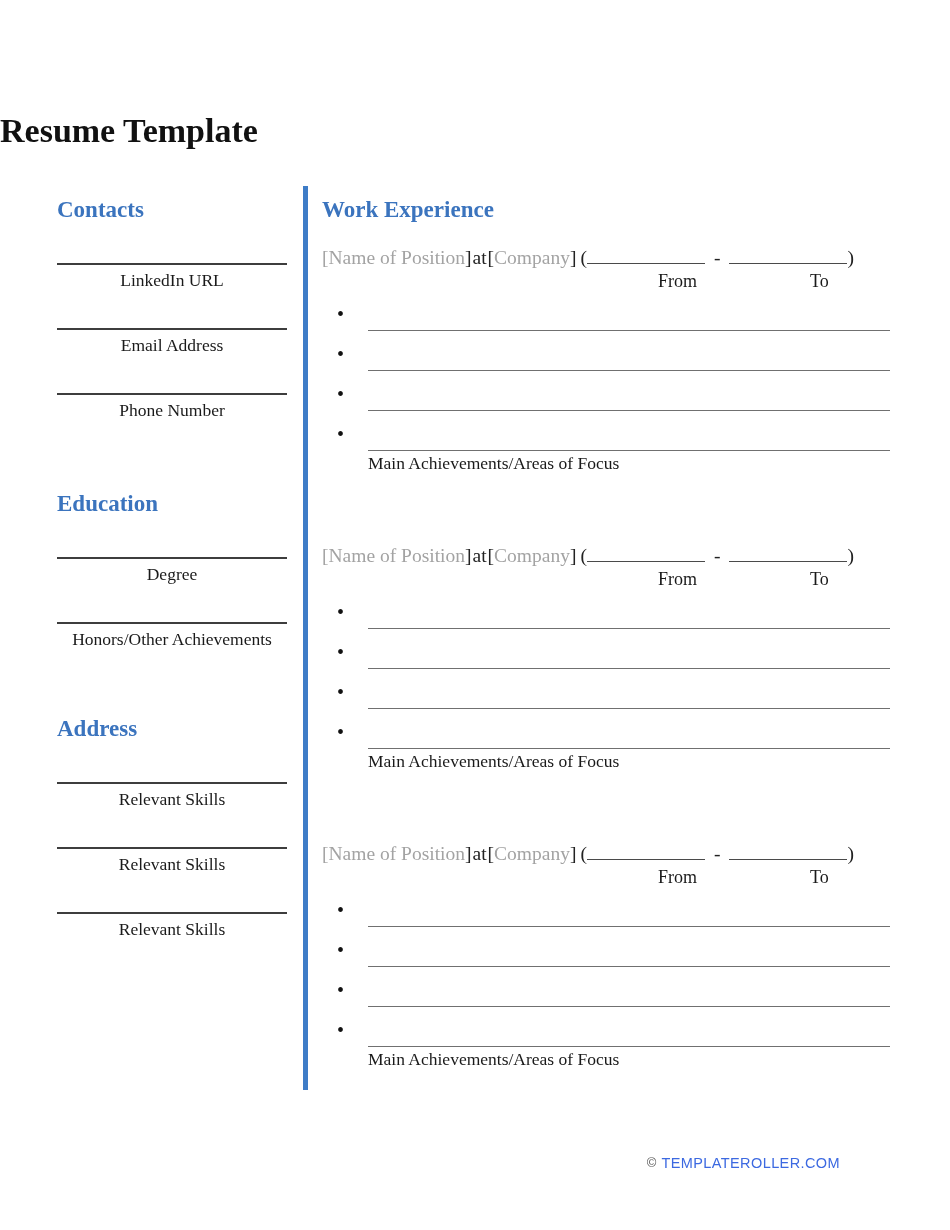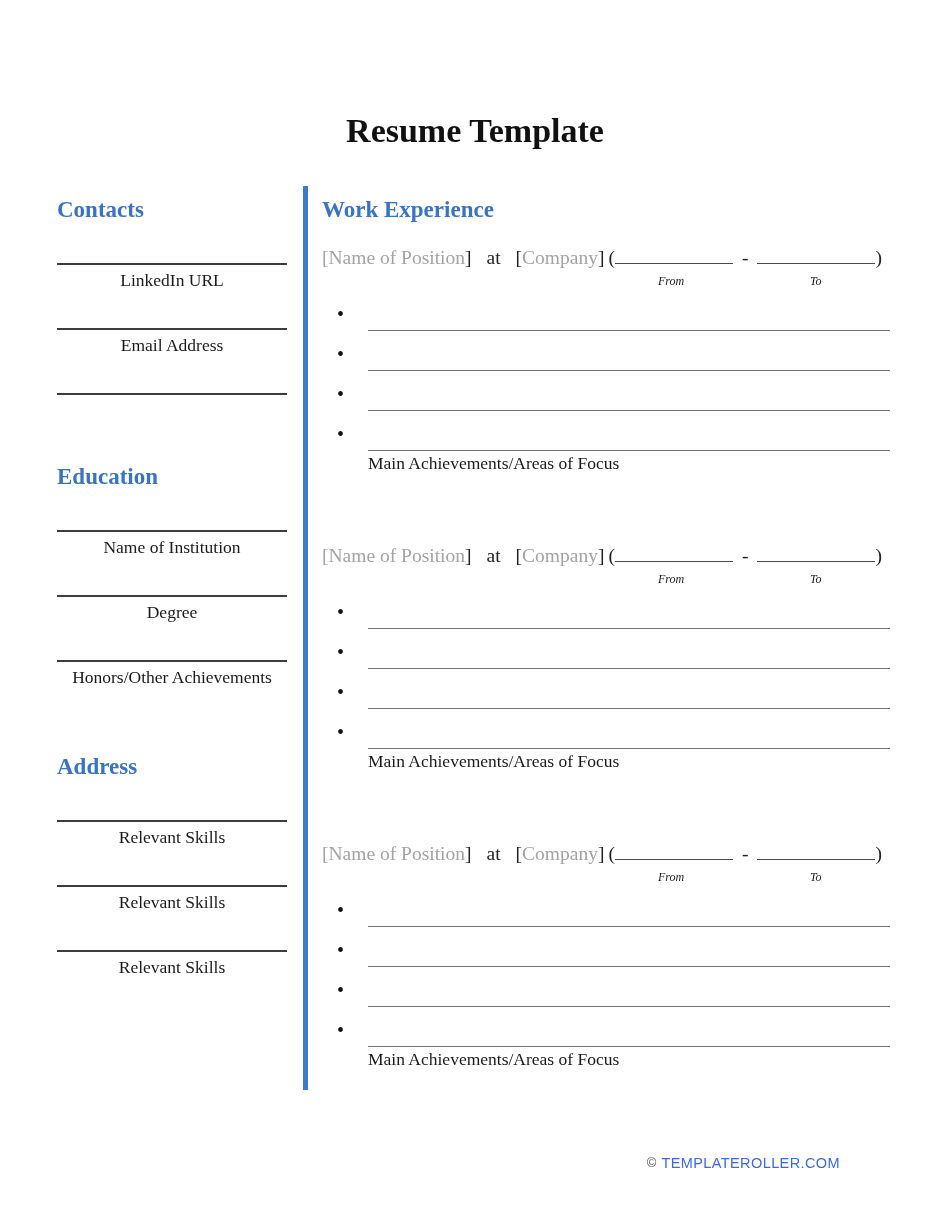--- a/index.html
+++ b/index.html
@@ -9,21 +9,20 @@
     width: 950px;
     height: 1230px;
     background: #ffffff;
     font-family: "Liberation Serif", serif;
     color: #1a1a1a;
     overflow: hidden;
   }
   .doc-title {
     position: absolute;
     top: 112px; left: 0; right: 0;
-    text-align: center;
     font-size: 34px;
     font-weight: bold;
     color: #111111;
   }
   
   .left-col {
     position: absolute;
     left: 57px; top: 196px;
     width: 230px;
   }
@@ -62,36 +61,35 @@
   }
   .main-col .sec-heading { margin-bottom: 20px; }
   .xp-block { margin-bottom: 66px; }
   .pos-row {
     font-size: 19.5px;
     line-height: 27px;
     white-space: nowrap;
   }
   .pos-row .ph { color: #a3a3a3; }
   .pos-row .tk { color: #222222; }
-  .pos-row .tk-at { margin: 0 15px; }
+  .pos-row .tk-at { margin: 0 1px; }
   .pos-row .tk-op { margin-left: 4px; }
   .pos-row .tk-dash { margin: 0 9px; }
   .date-blank {
     display: inline-block;
     width: 118px;
     height: 18px;
     border-bottom: 1.6px solid #4a4a4a;
     vertical-align: baseline;
   }
   .fromto {
     position: relative;
     height: 20px;
-    font-size: 12px;
+    font-size: 18px;
     line-height: 20px;
-    font-style: italic;
   }
   .fromto .from { position: absolute; left: 336px; }
   .fromto .to   { position: absolute; left: 488px; }
   .brow {
     display: flex;
     align-items: flex-end;
     height: 40px;
   }
   .bullet {
     width: 14px;
@@ -149,29 +147,26 @@
       <div class="field">
         <div class="blank"></div>
         <div class="flabel">LinkedIn URL</div>
       </div>
       <div class="field">
         <div class="blank"></div>
         <div class="flabel">Email Address</div>
       </div>
       <div class="field">
         <div class="blank"></div>
+        <div class="flabel">Phone Number</div>
       </div>
     </section>
 
     <section class="sec-education">
       <h2 class="sec-heading">Education</h2>
-      <div class="field">
-        <div class="blank"></div>
-        <div class="flabel">Name of Institution</div>
-      </div>
       <div class="field">
         <div class="blank"></div>
         <div class="flabel">Degree</div>
       </div>
       <div class="field">
         <div class="blank"></div>
         <div class="flabel">Honors/Other Achievements</div>
       </div>
     </section>
 

